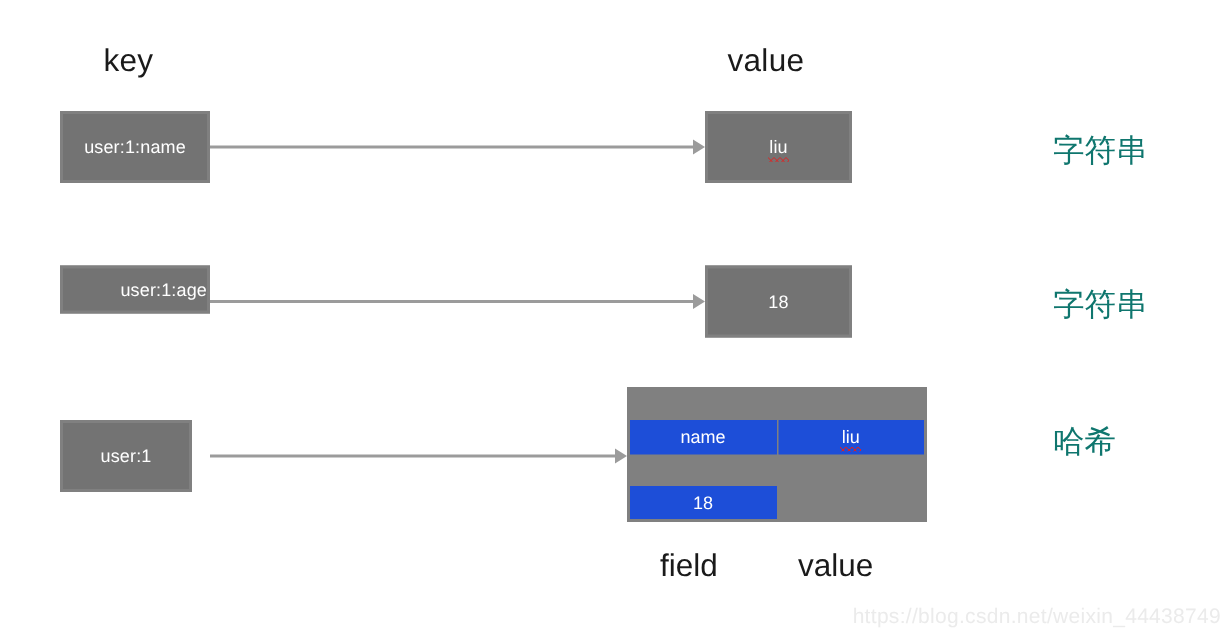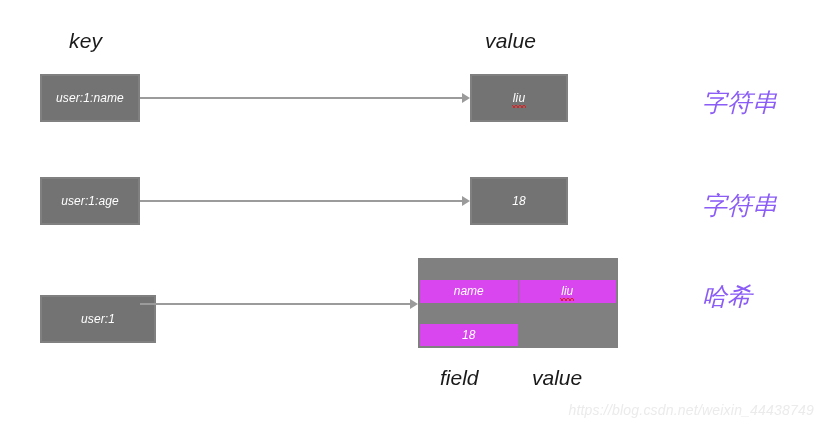--- a/index.html
+++ b/index.html
@@ -10,21 +10,20 @@
     width: 820px;
     height: 421px;
     background: #ffffff;
     font-family: "Liberation Sans", "DejaVu Sans", sans-serif;
     position: relative;
     overflow: hidden;
   }
   .stage {
     position: absolute;
     inset: 0;
-    font-style: italic;
   }
 
   
   .col-header {
     position: absolute;
     font-size: 21px;
     color: #1a1a1a;
     letter-spacing: 0.2px;
     white-space: nowrap;
   }
@@ -51,22 +50,22 @@
     align-items: center;
     justify-content: center;
     color: #ffffff;
     font-size: 12px;
     letter-spacing: 0.1px;
     white-space: nowrap;
   }
 
   
   #key-box-1 { left: 40px; top: 74px;  width: 100px; height: 48px; }
-  #key-box-2 { left: 40px; top: 177px; width: 100px; height: 48px; }
-  #key-box-3 { left: 40px; top: 295px; width: 116px; height: 48px; text-align: right; }
+  #key-box-2 { left: 40px; top: 177px; width: 100px; height: 32px; justify-content: flex-end; }
+  #key-box-3 { left: 40px; top: 280px; width: 88px; height: 48px; text-align: right; }
 
   
   #val-box-1 { left: 470px; top: 74px;  width: 98px; height: 48px; }
   #val-box-2 { left: 470px; top: 177px; width: 98px; height: 48px; }
 
   
   #hash-table {
     position: absolute;
     left: 418px;
     top: 258px;
@@ -74,21 +73,21 @@
     height: 90px;
     border: 2px solid #808080;
     box-sizing: border-box;
     display: grid;
     grid-template-columns: 1fr 1fr;
     grid-template-rows: 1fr 1fr;
     background: #808080;
     gap: 1px;
   }
   #hash-table .cell {
-    background: #d946ef;
+    background: #1d4ed8;
     display: flex;
     align-items: center;
     justify-content: center;
     color: #ffffff;
     font-size: 12px;
     white-space: nowrap;
     margin-top: 20px;
   }
 
   
@@ -134,22 +133,22 @@
     border-bottom: 5px solid transparent;
     border-left: 8px solid #9b9b9b;
   }
   #arrow-1 { left: 140px; top: 93px;  width: 330px; }
   #arrow-2 { left: 140px; top: 196px; width: 330px; }
   #arrow-3 { left: 140px; top: 299px; width: 278px; }
 
   
   .type-label {
     position: absolute;
-    font-size: 25px;
-    color: #8b5cf6;
+    font-size: 21px;
+    color: #0f766e;
     white-space: nowrap;
     font-family: "DejaVu Sans", "Liberation Sans", sans-serif;
   }
   #type-1 { left: 702px; top: 86px; }
   #type-2 { left: 702px; top: 189px; }
   #type-3 { left: 702px; top: 280px; }
 
   
   #watermark {
     position: absolute;

